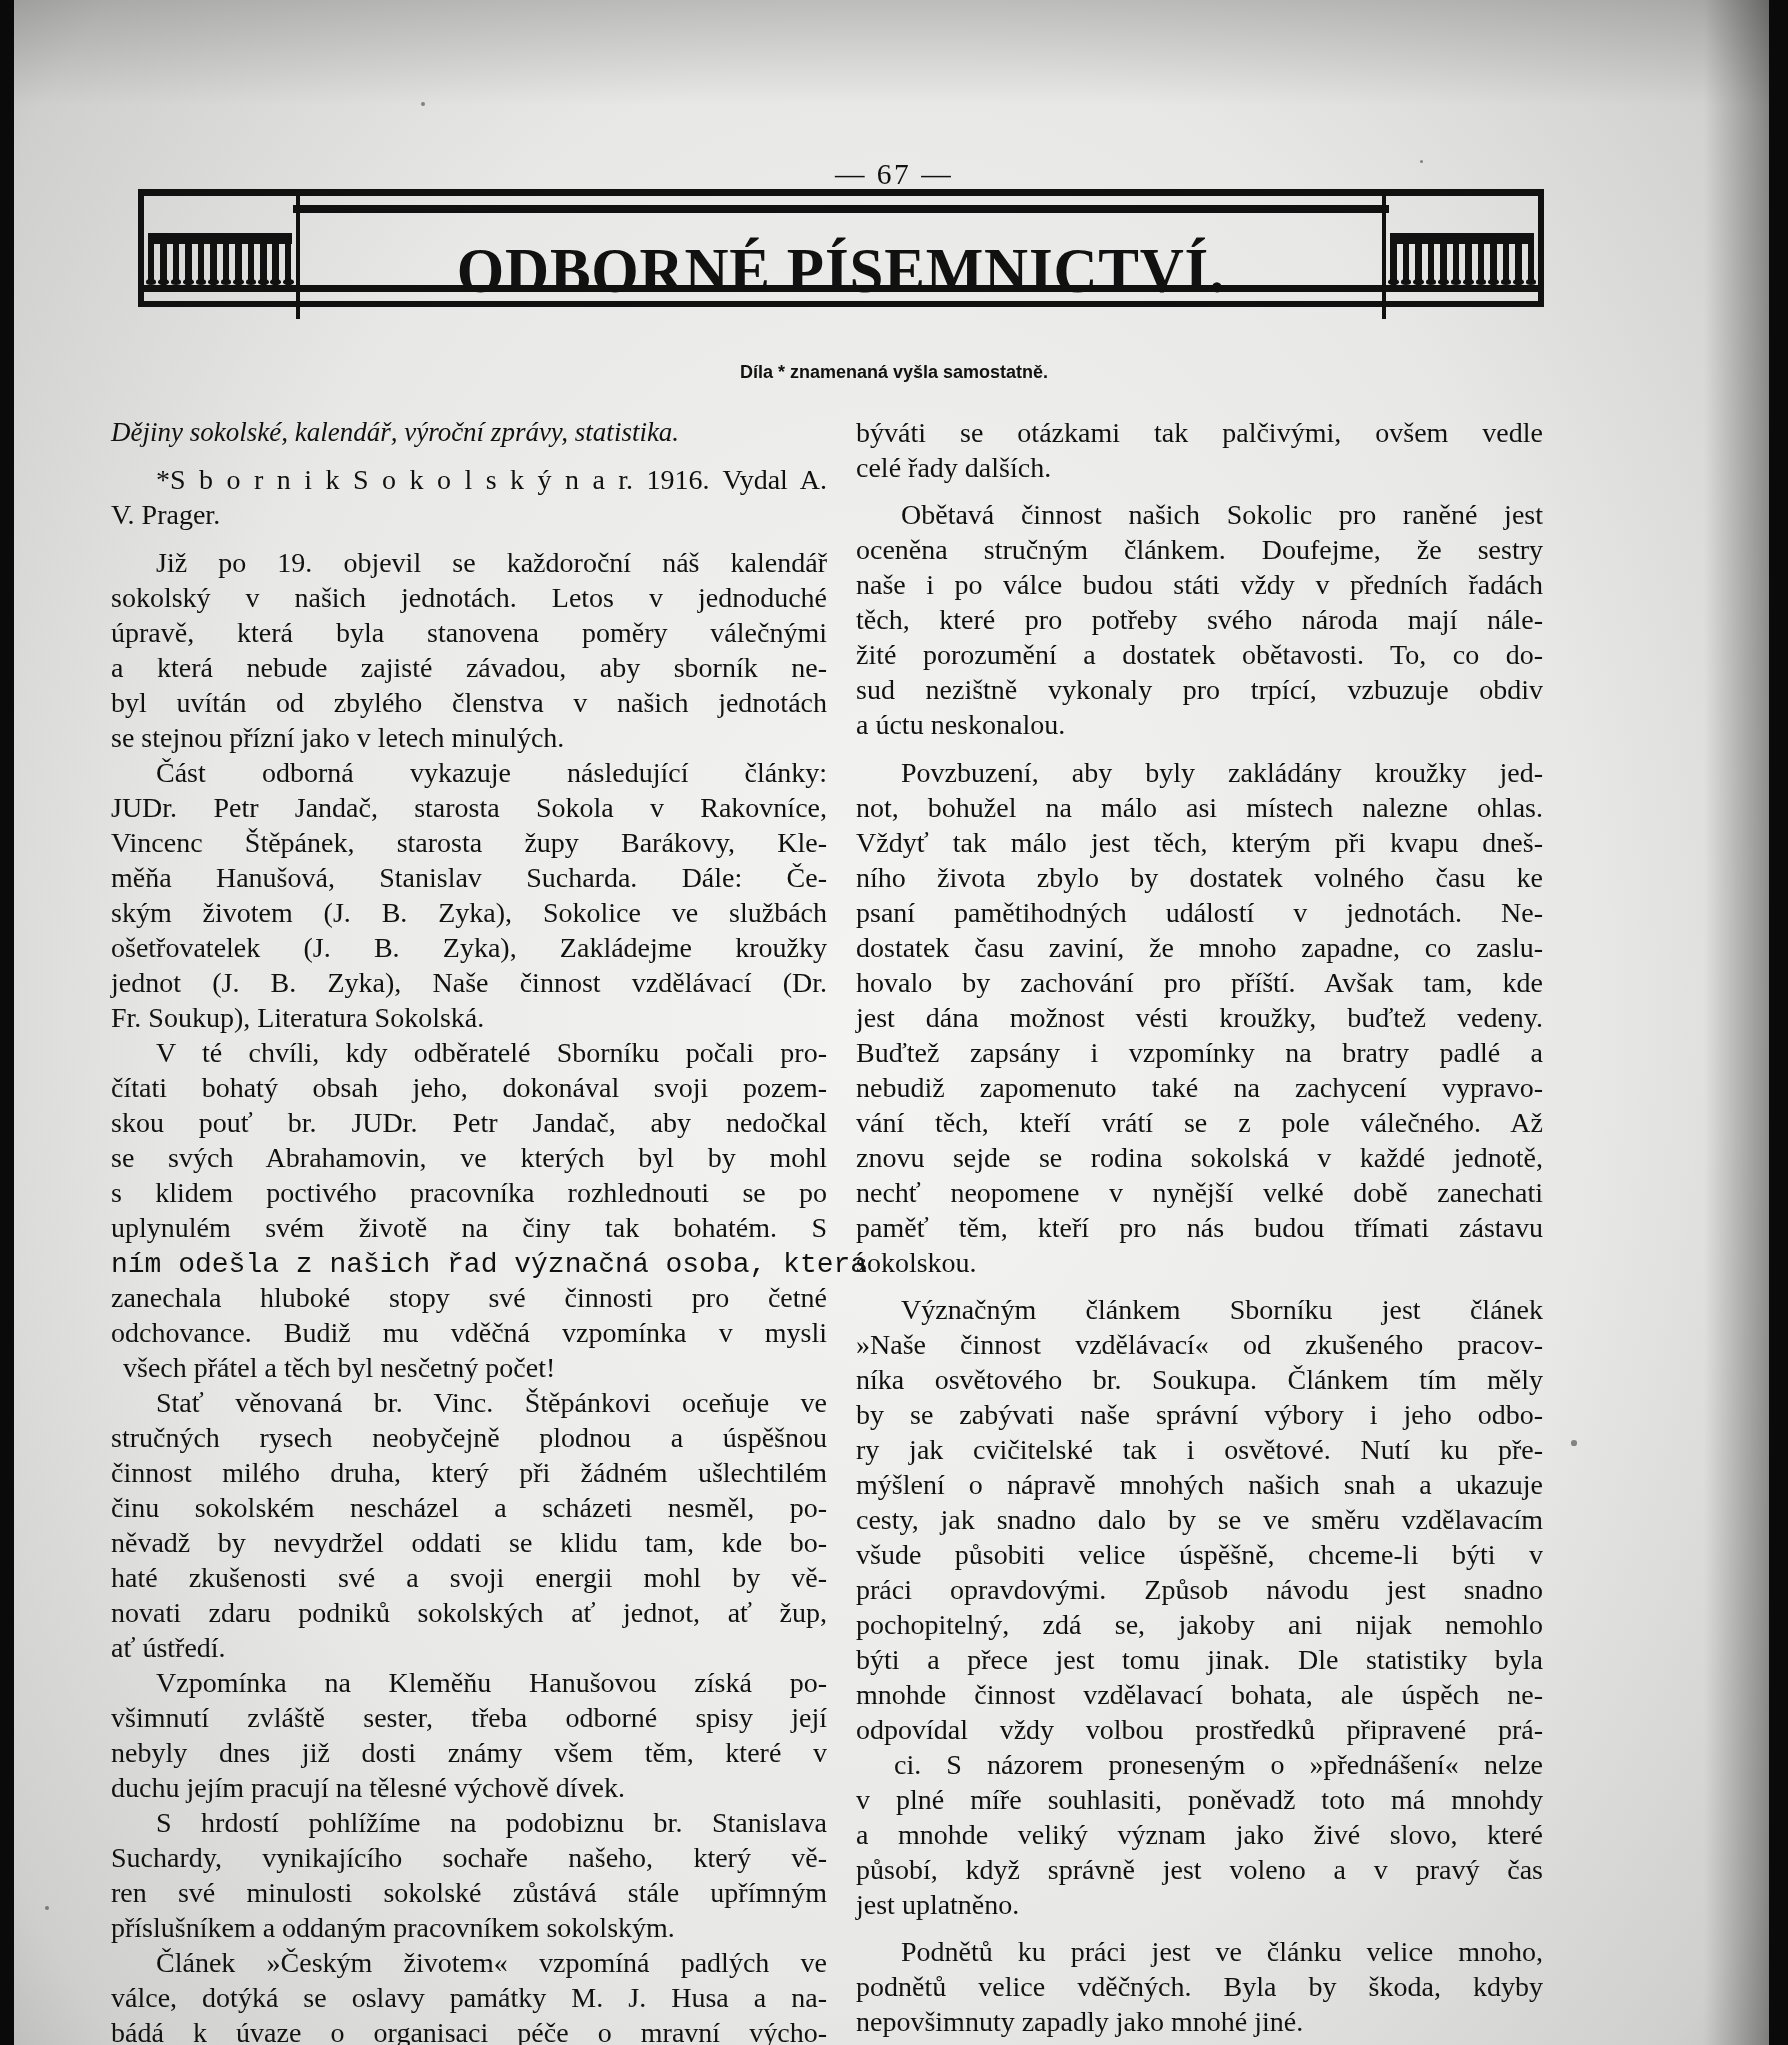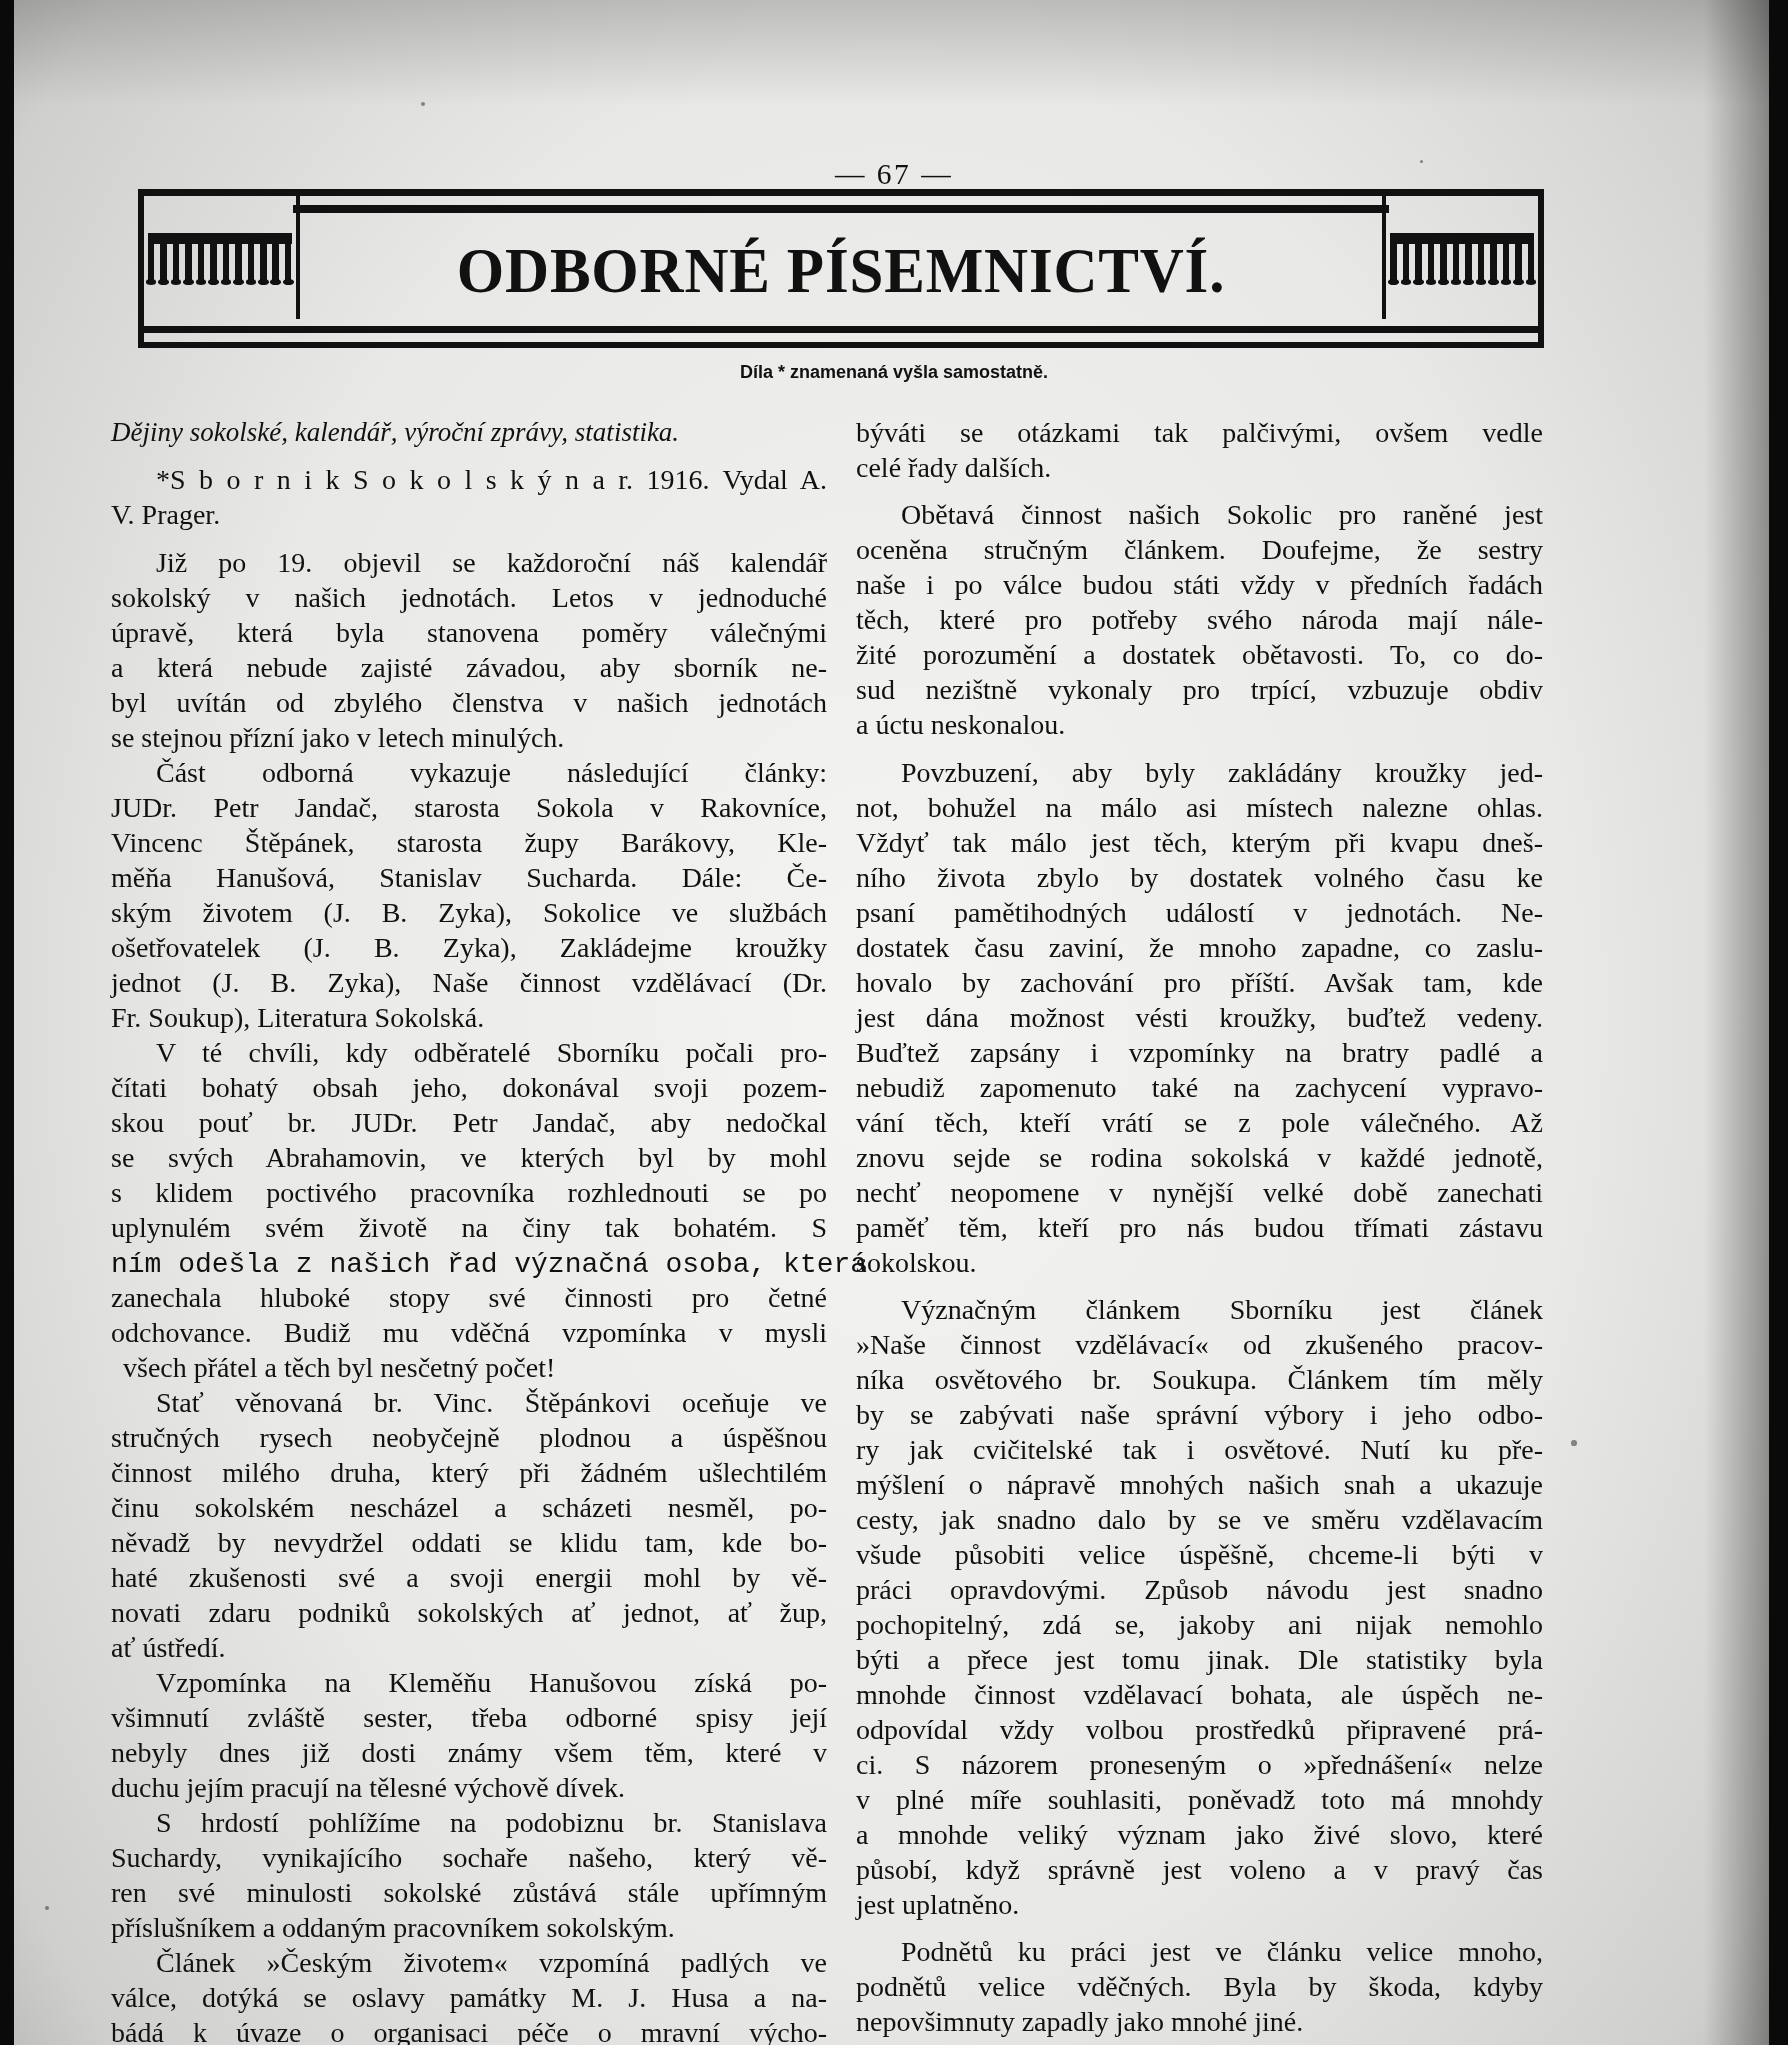--- a/index.html
+++ b/index.html
@@ -20,21 +20,21 @@
     background: linear-gradient(to right, rgba(0,0,0,0), rgba(0,0,0,0.35)); }
   .edge-top-shade { position: absolute; left: 0; top: 0; width: 1788px; height: 106px;
     background: linear-gradient(to bottom, rgba(0,0,0,0.18), rgba(0,0,0,0)); }
 
   .page-number {
     position: absolute; left: 0; width: 1788px; top: 158px; text-align: center;
     font-size: 29.5px; letter-spacing: 2.5px;
   }
 
   
-  .banner { position: absolute; left: 138px; top: 189px; width: 1406px; height: 159px; }
+  .banner { position: absolute; left: 138px; top: 189px; width: 1406px; height: 118px; }
   .banner .outer-top { position: absolute; left: 0; top: 0; width: 100%; height: 6.5px; background: #111; }
   .banner .outer-left { position: absolute; left: 0; top: 0; width: 5.7px; height: 100%; background: #111; }
   .banner .outer-right { position: absolute; right: 0; top: 0; width: 5.7px; height: 100%; background: #111; }
   .banner .outer-bottom { position: absolute; left: 0; bottom: 0; width: 100%; height: 6.5px; background: #111; }
   .banner .inner-rule-top { position: absolute; left: 155px; right: 155px; top: 16.4px; height: 7.4px; background: #111; }
   .banner .inner-rule-bottom { position: absolute; left: 0; right: 0; bottom: 15.5px; height: 6.5px; background: #111; }
   .banner .box-left { position: absolute; left: 5.7px; top: 6.5px; width: 152px; height: 123px; border-right: 4.9px solid #111; }
   .banner .box-right { position: absolute; right: 5.7px; top: 6.5px; width: 152px; height: 123px; border-left: 4.9px solid #111; }
   .colonnade {
     position: absolute; left: 4.1px; right: 4.1px; top: 37px; height: 51px;
@@ -220,21 +220,21 @@
       <div class="line"><span style="white-space: nowrap;">by se zabývati naše správní výbory i jeho odbo-</span></div>
       <div class="line"><span style="white-space: nowrap;">ry jak cvičitelské tak i osvětové.  Nutí ku pře-</span></div>
       <div class="line"><span style="white-space: nowrap;">mýšlení o nápravě mnohých našich snah a ukazuje</span></div>
       <div class="line"><span style="white-space: nowrap;">cesty, jak snadno dalo by se ve směru vzdělavacím</span></div>
       <div class="line"><span style="white-space: nowrap;">všude působiti velice úspěšně, chceme-li býti v</span></div>
       <div class="line"><span style="white-space: nowrap;">práci opravdovými.  Způsob návodu jest snadno</span></div>
       <div class="line"><span style="white-space: nowrap;">pochopitelný, zdá se, jakoby ani nijak nemohlo</span></div>
       <div class="line"><span style="white-space: nowrap;">býti a přece jest tomu jinak. Dle statistiky byla</span></div>
       <div class="line"><span style="white-space: nowrap;">mnohde činnost vzdělavací bohata, ale úspěch ne-</span></div>
       <div class="line"><span style="white-space: nowrap;">odpovídal vždy volbou prostředků připravené prá-</span></div>
-      <div class="line"><span style="white-space: nowrap;">ci.  S názorem proneseným o »přednášení« nelze</span></div>
+      <div class="line"><span style="white-space: nowrap; margin-left: 38px;">ci.  S názorem proneseným o »přednášení« nelze</span></div>
       <div class="line"><span style="white-space: nowrap;">v plné míře souhlasiti, poněvadž toto má mnohdy</span></div>
       <div class="line"><span style="white-space: nowrap;">a mnohde veliký význam jako živé slovo, které</span></div>
       <div class="line"><span style="white-space: nowrap;">působí, když správně jest voleno a v pravý čas</span></div>
       <div class="line last"><span style="white-space: nowrap;">jest uplatněno.</span></div>
       <div class="gap"></div>
       <div class="line indent"><span style="white-space: nowrap;">Podnětů ku práci jest ve článku velice mnoho,</span></div>
       <div class="line"><span style="white-space: nowrap;">podnětů velice vděčných. Byla by škoda, kdyby</span></div>
       <div class="line last"><span style="white-space: nowrap;">nepovšimnuty zapadly jako mnohé jiné.</span></div>
     </div>
 

